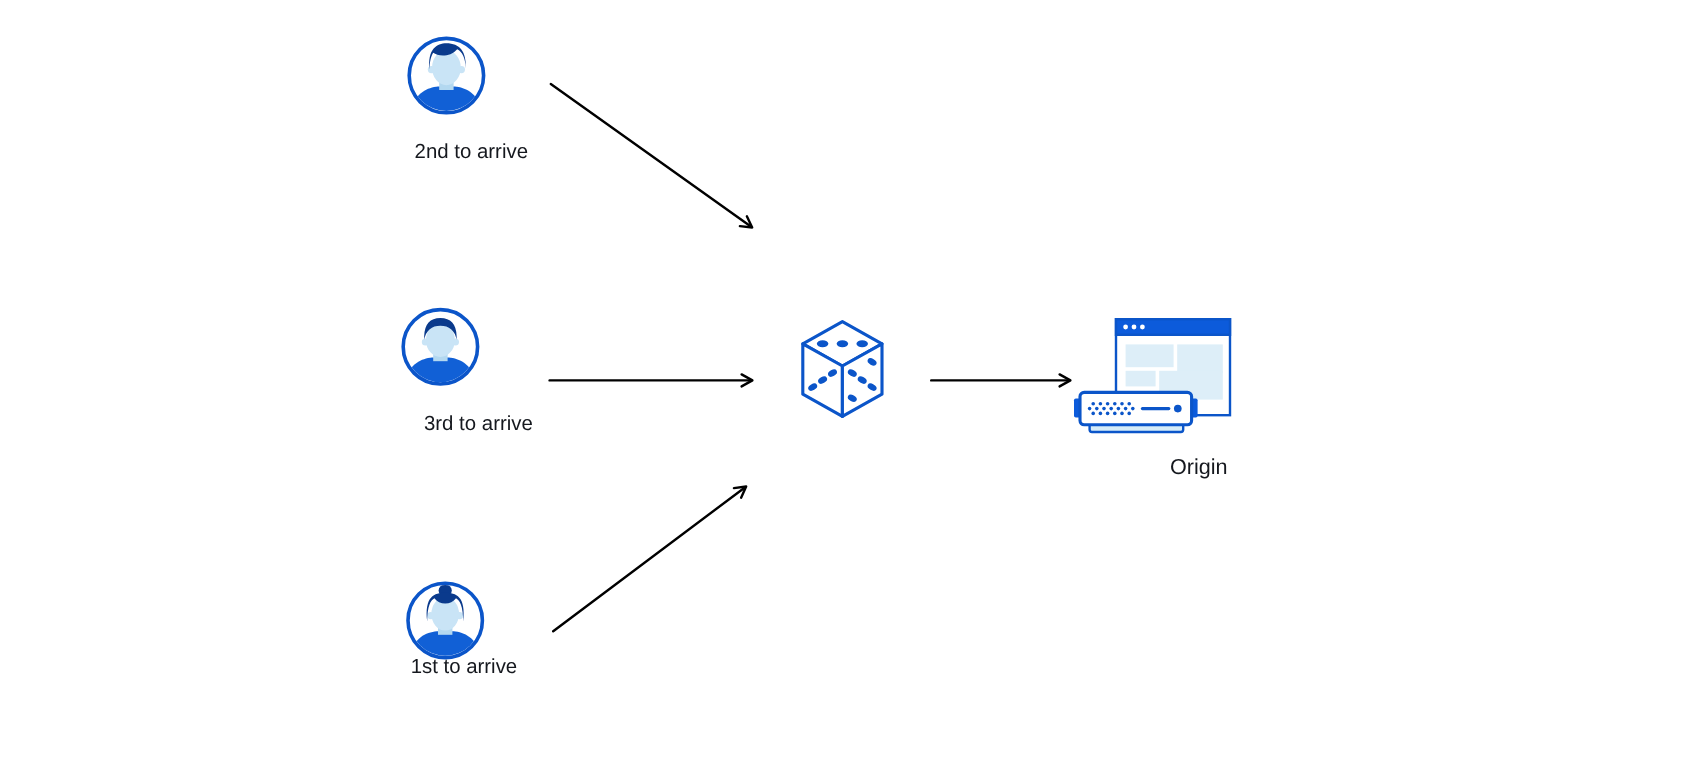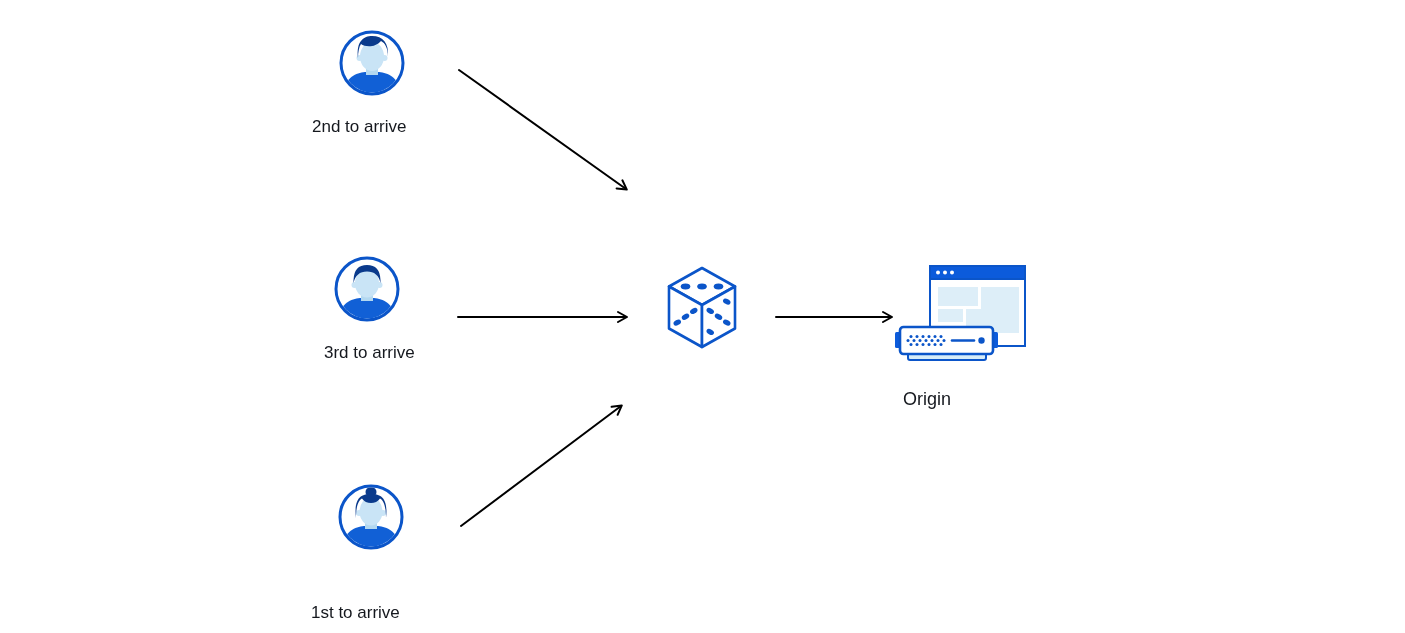--- a/index.html
+++ b/index.html
@@ -11,21 +11,21 @@
     background: #ffffff;
     font-family: "Liberation Sans", sans-serif;
     overflow: hidden;
   }
   .abs { position: absolute; }
   .node-label {
     position: absolute;
     color: #15181e;
     font-size: 17px;
     line-height: 1.25;
-    text-align: left;
+    text-align: right;
     white-space: nowrap;
   }
   .origin-label { font-size: 18px; }
   svg { display: block; }
 </style>
 </head>
 <body>
 
 <div class="canvas">
 
@@ -87,21 +87,21 @@
     <g clip-path="url(#c3)">
       <path d="M2,66 C6,48 16,43 26,42 L40,42 C50,43 60,48 64,66 Z" fill="#1160d6"></path>
       <rect x="27" y="33" width="12" height="12" fill="#b3d8f0"></rect>
       <circle cx="21" cy="29" r="3" fill="#c9e4f6"></circle>
       <circle cx="45" cy="29" r="3" fill="#c9e4f6"></circle>
       <ellipse cx="33" cy="27.5" rx="11.5" ry="14" fill="#c9e4f6"></ellipse>
       <ellipse cx="33" cy="8" rx="5.5" ry="5" fill="#0a3a8c"></ellipse>
       <path d="M18,34 C15.5,13 24,10 33,10 C42,10 50.5,13 48,34 C48,21 45,16 42,14.5 C38,20.5 28,20.5 24,14.5 C21,16 18,21 18,34 Z" fill="#0a3a8c"></path>
     </g>
   </svg>
-  <div class="node-label" style="left:311px; top:602px; width:120px;">1st to arrive</div>
+  <div class="node-label" style="left:311px; top:545px; width:120px;">1st to arrive</div>
 
   <svg class="abs" style="left:666px; top:265px;" width="72" height="86" viewBox="0 0 72 86">
     <g stroke="#0b55c9" stroke-width="2.6" stroke-linejoin="round" fill="#ffffff">
       <polygon points="36,3 69,21.5 36,40 3,21.5"></polygon>
       <polygon points="3,21.5 36,40 36,82 3,63.5"></polygon>
       <polygon points="36,40 69,21.5 69,63.5 36,82"></polygon>
     </g>
     <g fill="#0b55c9">
       <ellipse cx="19.5" cy="21.5" rx="4.8" ry="2.9"></ellipse>
       <ellipse cx="36" cy="21.5" rx="4.8" ry="2.9"></ellipse>
@@ -154,15 +154,15 @@
           <circle cx="24" cy="88.5" r="1.5"></circle>
           <circle cx="30" cy="88.5" r="1.5"></circle>
           <circle cx="36" cy="88.5" r="1.5"></circle>
           <circle cx="42" cy="88.5" r="1.5"></circle>
           <circle cx="48" cy="88.5" r="1.5"></circle>
       </g>
       <line x1="59" y1="84.5" x2="81" y2="84.5" stroke="#0b55c9" stroke-width="2.6" stroke-linecap="round"></line>
       <circle cx="88.5" cy="84.5" r="3.2" fill="#0b55c9"></circle>
     </g>
   </svg>
-  <div class="node-label origin-label" style="left:903px; top:378px; width:120px;margin-top:10px;">Origin</div>
+  <div class="node-label origin-label" style="left:903px; top:378px; width:120px;">Origin</div>
 
 </div>
 
 </body></html>

